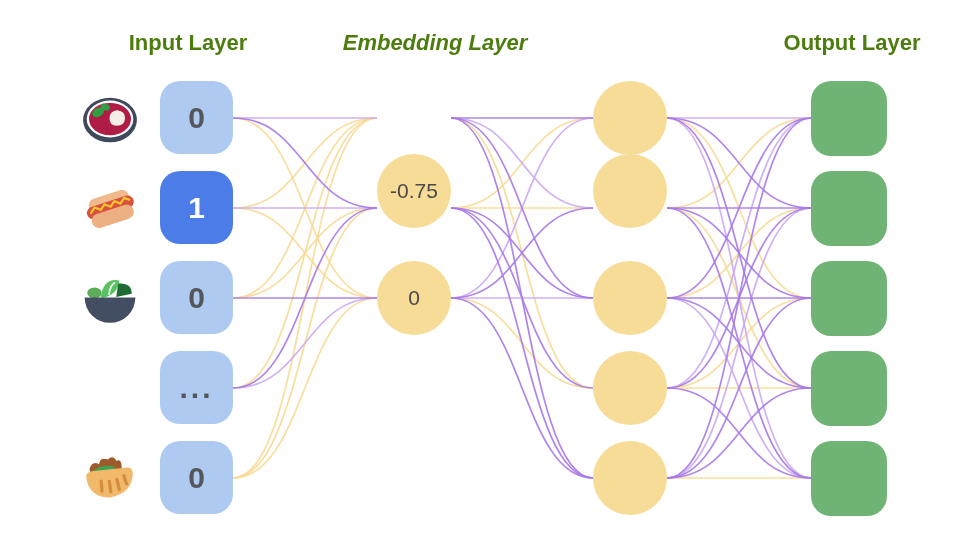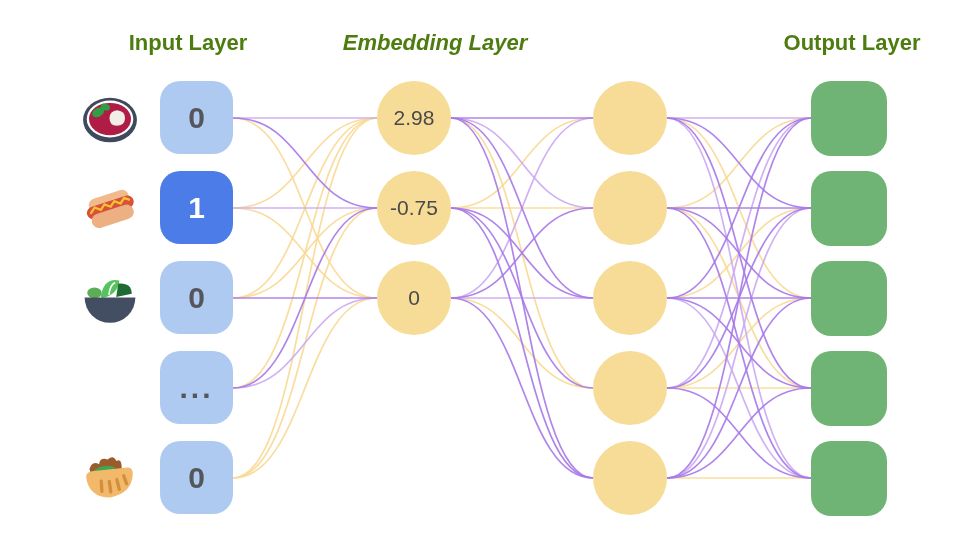--- a/index.html
+++ b/index.html
@@ -16,21 +16,21 @@
   .input-node.active{background:#4b7ce8;}
   .input-node.active .val{color:#ffffff;}
   .input-node .dots{letter-spacing:3px;line-height:20px;}
   .emb-node{left:377px;width:74px;height:74px;border-radius:50%;background:#f6dc96;}
   .emb-node .val{font-size:21px;color:#4a4a4a;}
   .hid-node{left:593px;width:74px;height:74px;border-radius:50%;background:#f6dc96;}
   .out-node{left:811px;width:76px;height:75px;border-radius:20px;background:#70b475;}
   .food-icon{position:absolute;left:81px;width:58px;height:58px;z-index:2;}
   
   .r0{top:81px;} .r1{top:171px;} .r2{top:261px;} .r3{top:351px;} .r4{top:441px;}
-  .cr0{top:81px;} .cr1{top:171px;} .cr2{top:261px;} .cr3{top:351px;} .cr4{top:441px;}
+  .cr0{top:81px;} .cr1{top:154px;} .cr2{top:261px;} .cr3{top:351px;} .cr4{top:441px;}
   .ir0{top:89px;} .ir1{top:179px;} .ir2{top:269px;} .ir4{top:449px;}
 </style>
 </head>
 <body>
 
 <div class="stage">
 
   <svg id="edges" viewBox="0 0 960 540">
       <path d="M 233 118 C 305 118, 305 298, 377 298" fill="none" stroke="#f8d994" stroke-width="1.7" stroke-opacity="0.9"></path>
       <path d="M 233 208 C 305 208, 305 118, 377 118" fill="none" stroke="#f8d994" stroke-width="1.7" stroke-opacity="0.9"></path>
@@ -143,23 +143,20 @@
   <div class="node input-node r2">
       <span class="val">0</span>
     </div>
   <div class="node input-node r3">
       <span class="val dots">...</span>
     </div>
   <div class="node input-node r4">
       <span class="val">0</span>
     </div>
 
-  <div class="node emb-node cr0">
-      <span class="val">2.98</span>
-    </div>
   <div class="node emb-node cr1">
       <span class="val">-0.75</span>
     </div>
   <div class="node emb-node cr2">
       <span class="val">0</span>
     </div>
 
   <div class="node hid-node cr0"></div>
   <div class="node hid-node cr1"></div>
   <div class="node hid-node cr2"></div>

